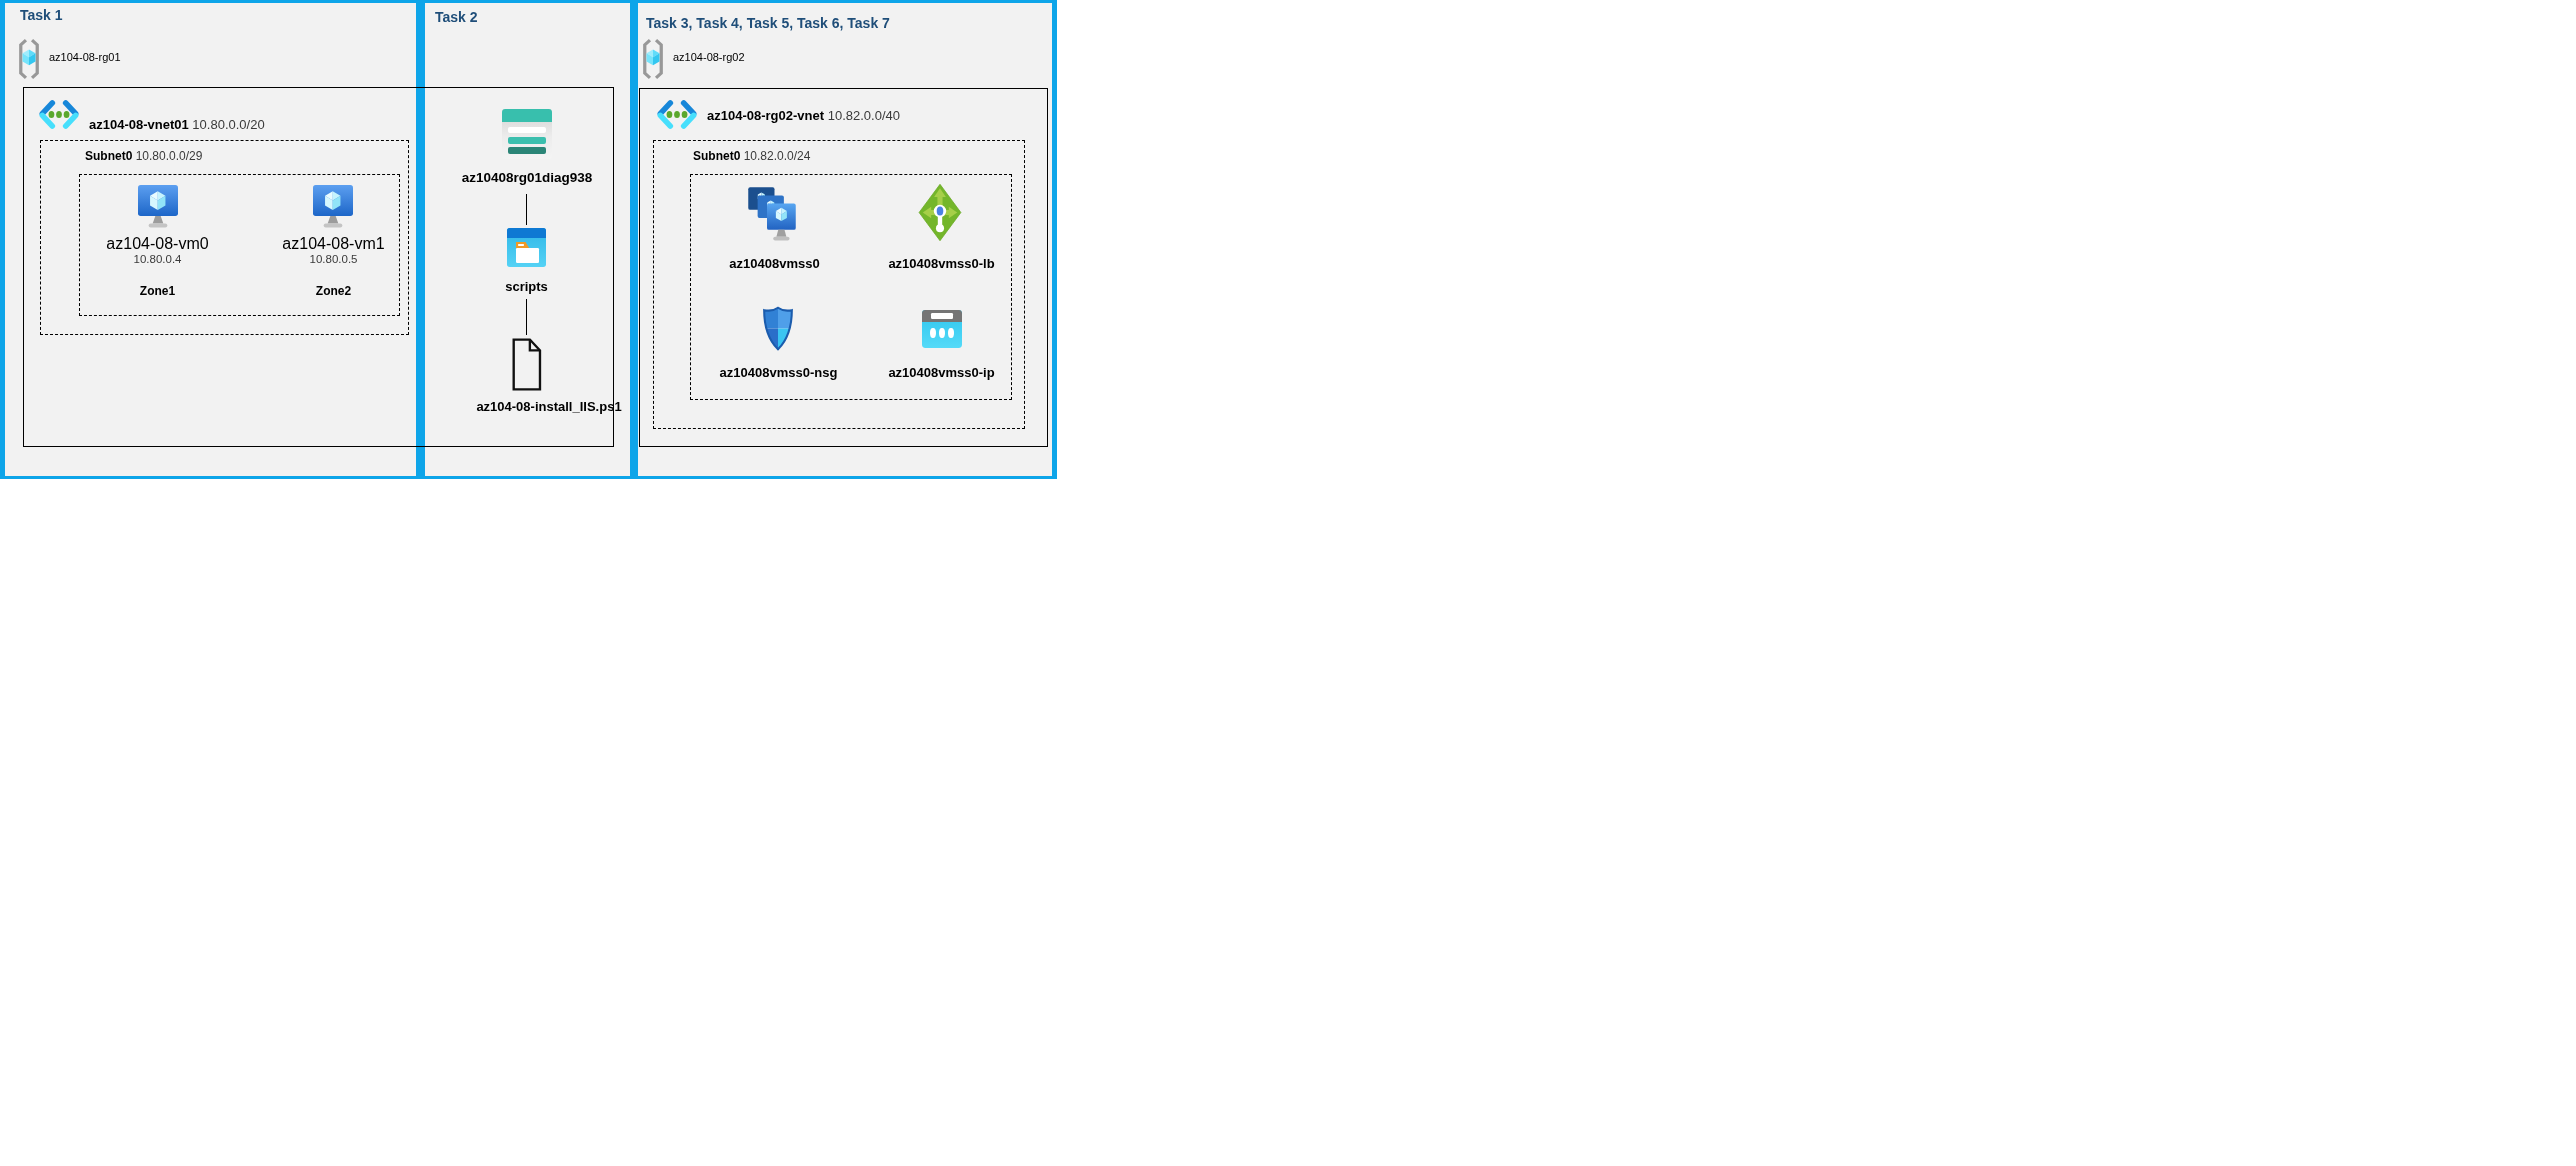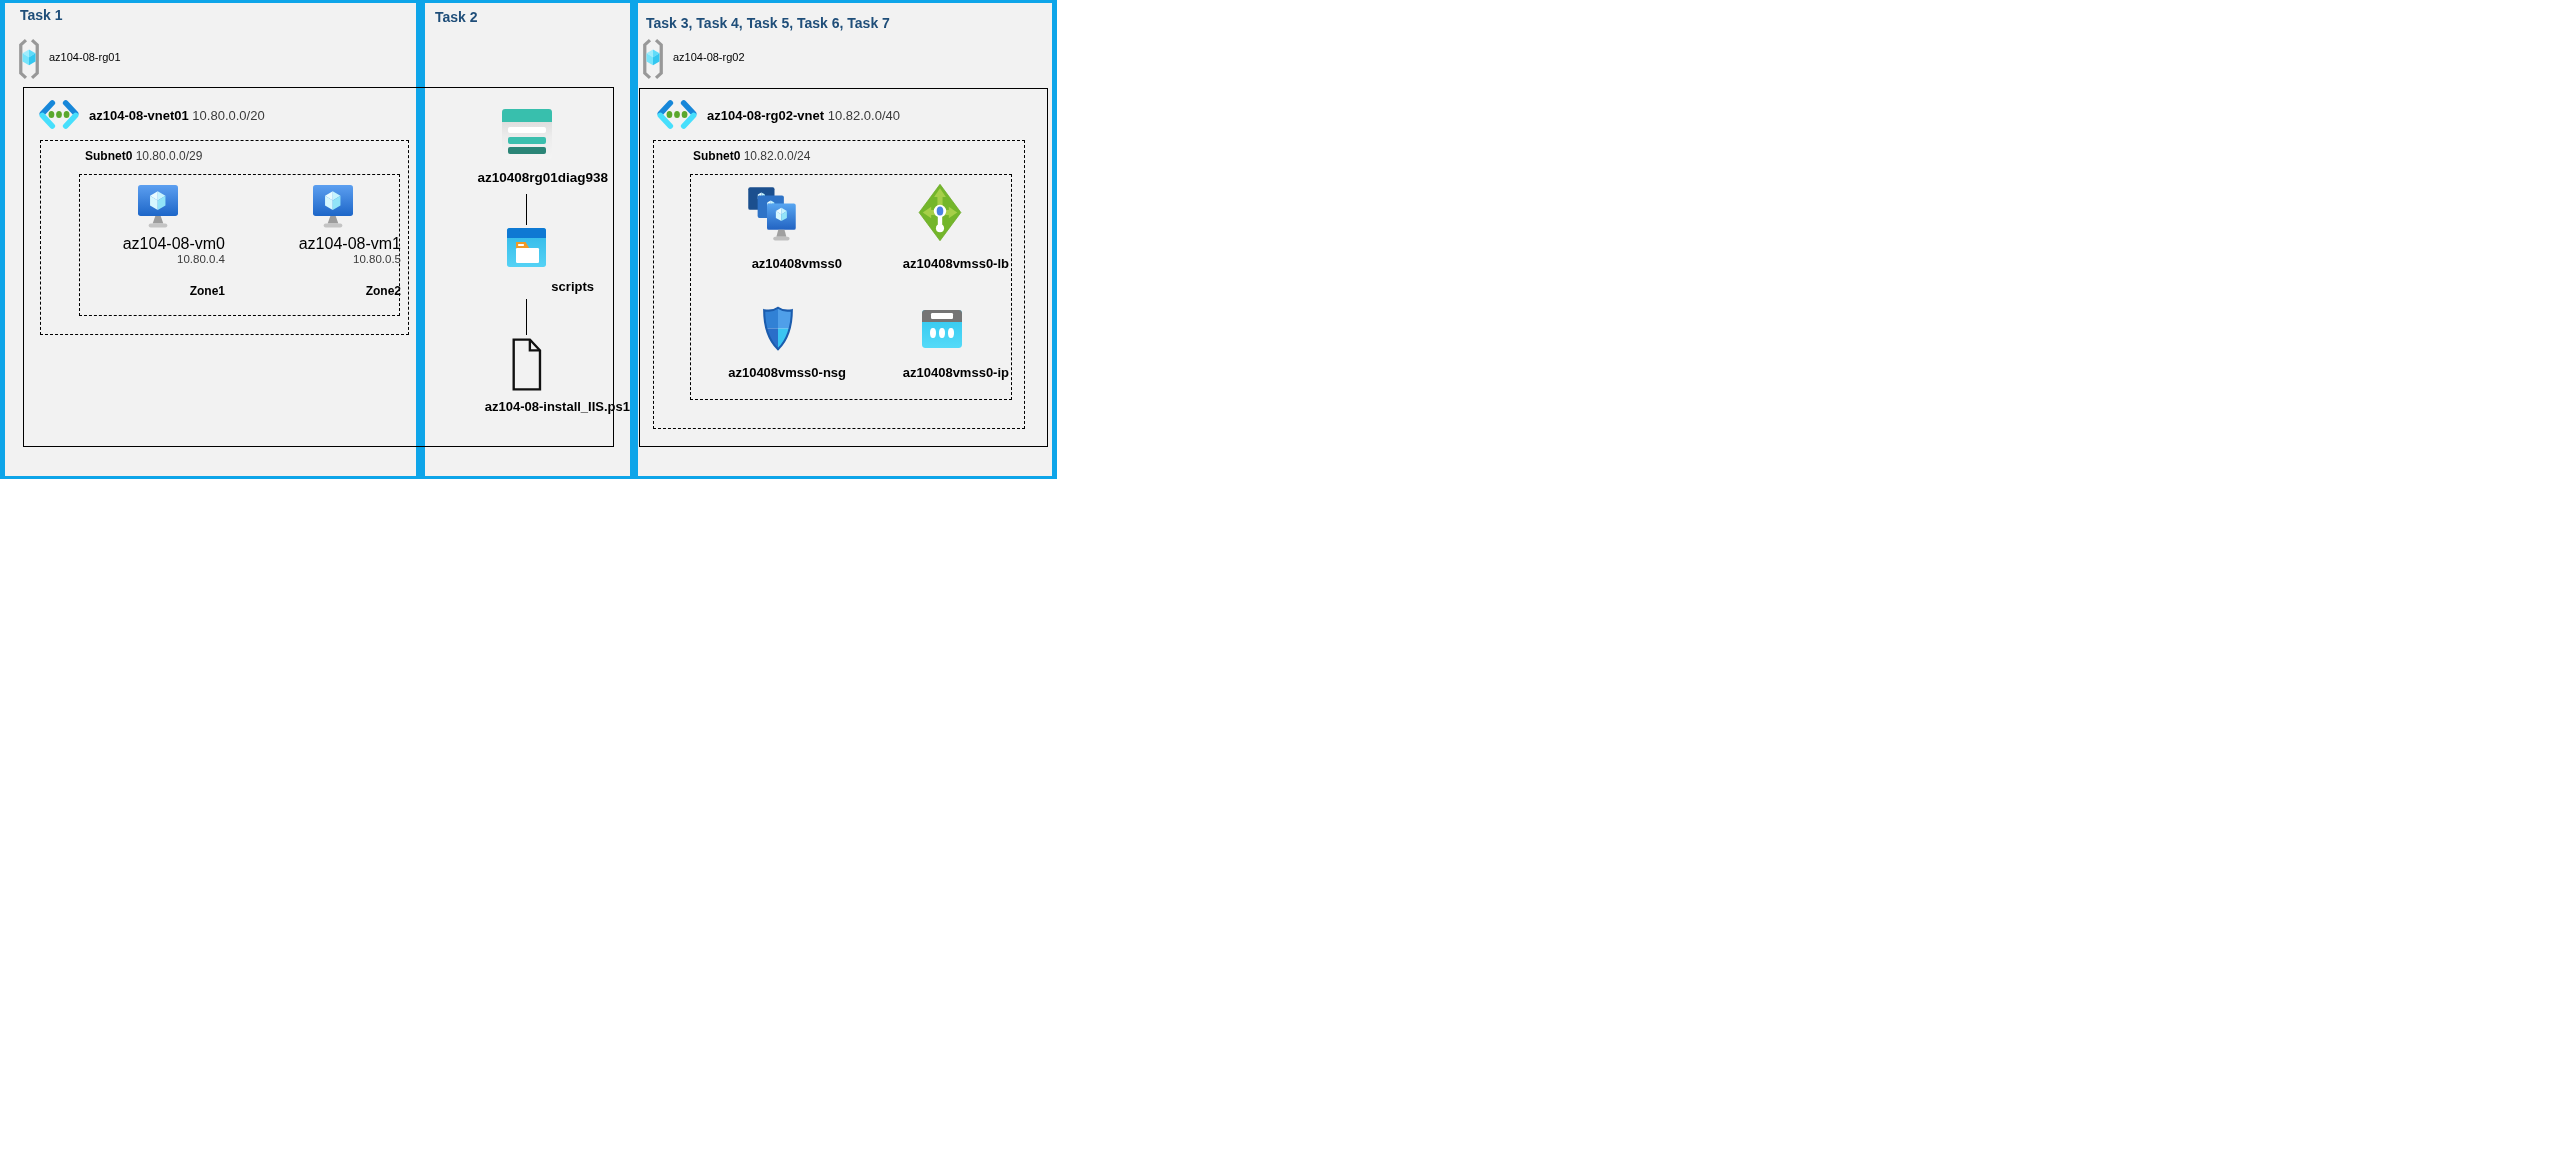--- a/index.html
+++ b/index.html
@@ -8,21 +8,21 @@
   .panel{position:absolute;top:2.7px;height:473px;background:#f2f2f2;}
   .panel.p1{left:5.4px;width:411px;}
   .panel.p2{left:425px;width:205px;}
   .panel.p3{left:638px;width:414px;}
   .task-title{position:absolute;font-size:14px;font-weight:bold;color:#1f4e79;white-space:nowrap;}
   .solid-box{position:absolute;border:1.3px solid #000;}
   .dashed-box{position:absolute;border:1.3px dashed #000;}
   .lbl{position:absolute;color:#000;white-space:nowrap;}
   .b{font-weight:bold;}
   .reg{font-weight:normal;color:#3a3a3a;}
-  .ctr{text-align:right;}
+  .ctr{text-align:center;}
   .rg-label{font-size:11px;font-weight:normal;}
   .vnet-label{font-size:13px;}
   .subnet-label{font-size:12px;}
   .res-label{font-size:13px;font-weight:bold;}
   .vm-name{font-size:16px;font-weight:normal;}
   .vm-ip{font-size:11.5px;font-weight:normal;color:#3a3a3a;}
   .vm-zone{font-size:12px;font-weight:bold;}
   .icon{position:absolute;display:block;}
   .connector{position:absolute;width:1.3px;background:#000;}
   
@@ -83,21 +83,21 @@
     <svg width="40" height="31" viewBox="0 0 180 130">
       <line x1="60" y1="13" x2="15" y2="61" stroke="#1787d9" stroke-width="25" stroke-linecap="round"></line>
       <line x1="15" y1="69" x2="60" y2="117" stroke="#47dffc" stroke-width="25" stroke-linecap="round"></line>
       <line x1="120" y1="13" x2="165" y2="61" stroke="#1787d9" stroke-width="25" stroke-linecap="round"></line>
       <line x1="165" y1="69" x2="120" y2="117" stroke="#47dffc" stroke-width="25" stroke-linecap="round"></line>
       <ellipse cx="56" cy="65" rx="13" ry="16" fill="#5ba82d"></ellipse>
       <ellipse cx="90" cy="65" rx="13" ry="16" fill="#5ba82d"></ellipse>
       <ellipse cx="124" cy="65" rx="13" ry="16" fill="#5ba82d"></ellipse>
     </svg>
   </span>
-  <div class="lbl vnet-label" style="left:89px;top:108px;">
+  <div class="lbl vnet-label" style="left:89px;top:117px;">
     <span class="b">az104-08-vnet01</span>
     <span class="reg">10.80.0.0/20</span>
   </div>
 
   <div class="dashed-box" style="left:40px;top:140px;width:367px;height:193px;"></div>
   <div class="lbl subnet-label" style="left:85px;top:149px;">
     <span class="b">Subnet0</span>
     <span class="reg">10.80.0.0/29</span>
   </div>
 

